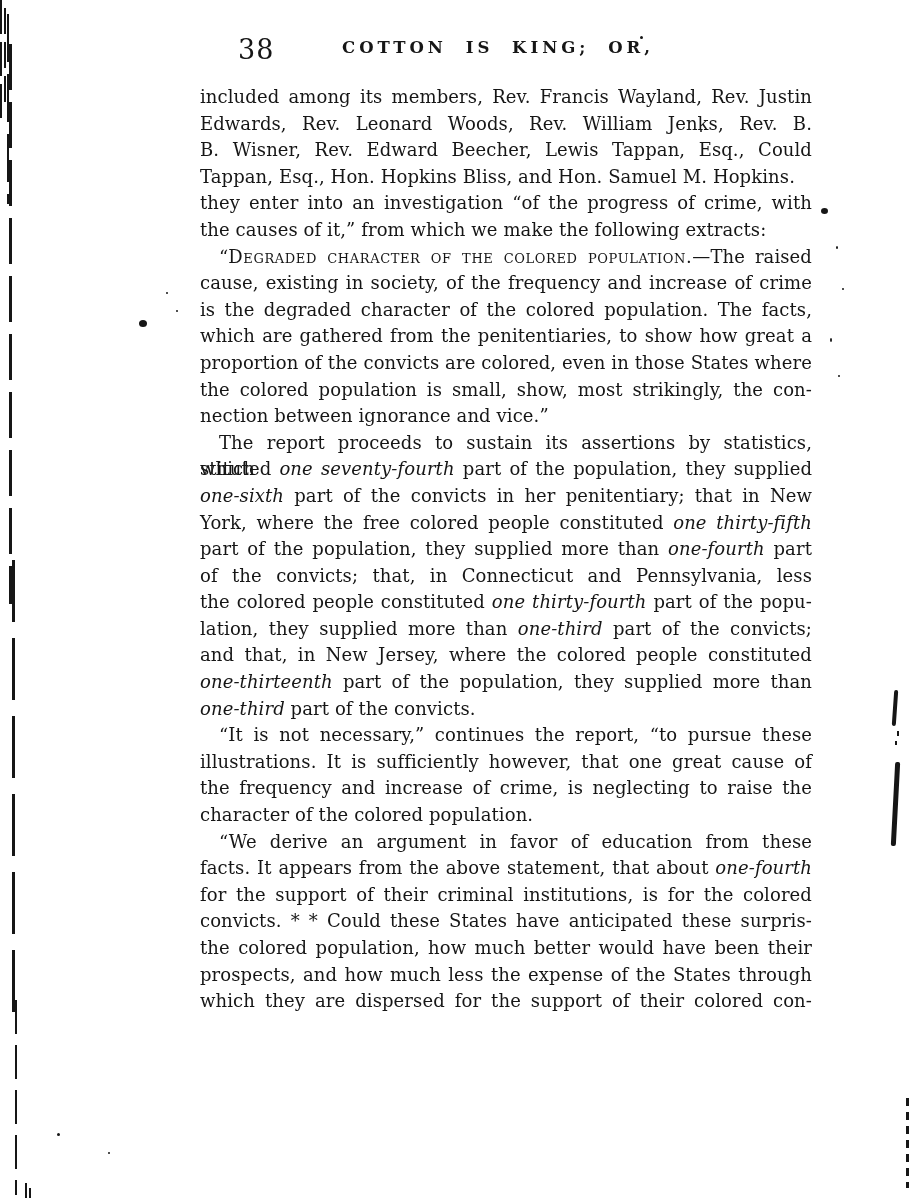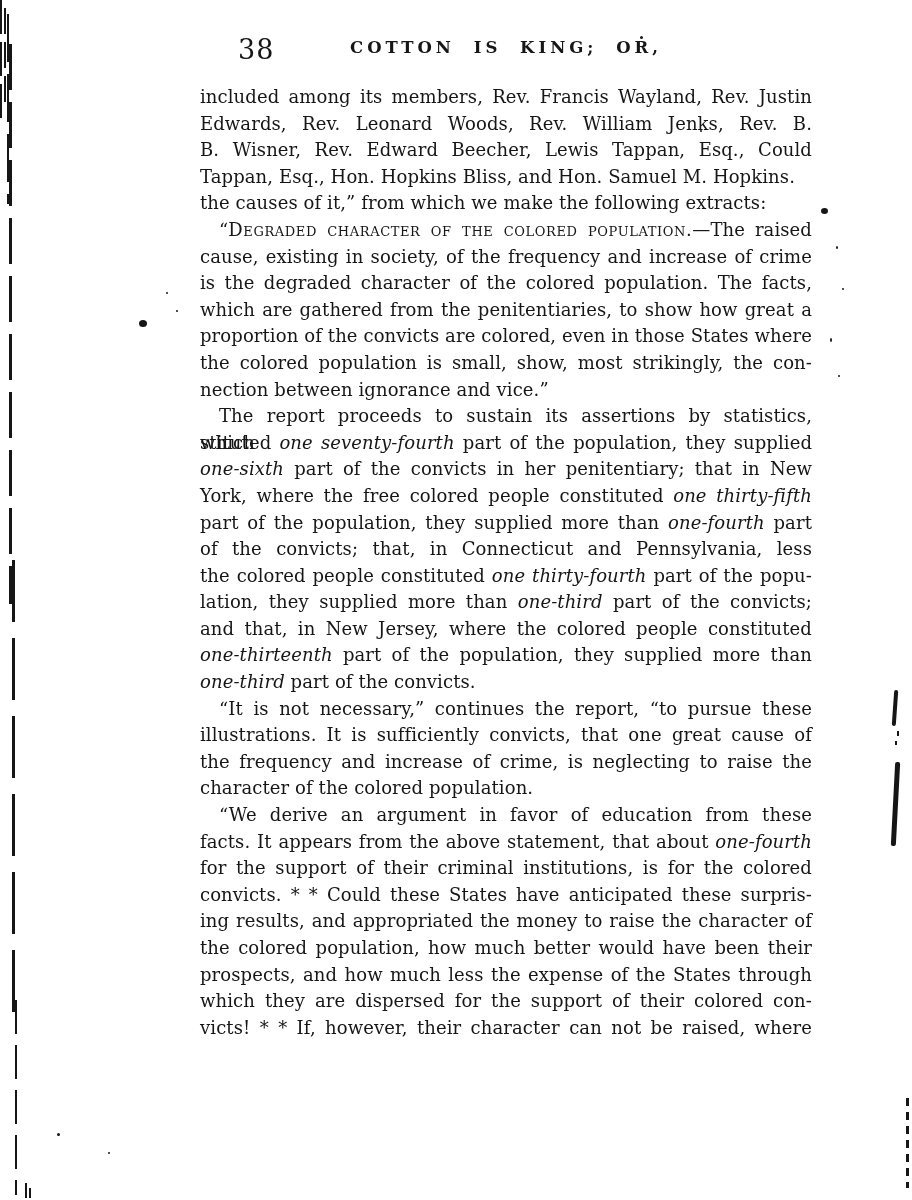--- a/index.html
+++ b/index.html
@@ -8,21 +8,21 @@
     position:relative; width:912px; height:1200px;
     background:var(--paper); overflow:hidden;
     font-family:"DejaVu Serif", serif; color:var(--ink);
   }
   
   .page-number {
     position:absolute; left:202px; top:34px;
     font-size:27px; letter-spacing:1px;margin-left:36px;
   }
   .running-title {
-    position:absolute; left:200px; top:38px; width:612px;
+    position:absolute; left:192px; top:38px; width:612px;
     text-align:center; font-size:16.5px; font-weight:bold;
     letter-spacing:4px; word-spacing:9px; white-space:nowrap;
   }
   
   .text-block {
     position:absolute; left:200px; top:84px; width:612px;
     font-size:18px; line-height:26.6px; letter-spacing:0.1px;
   }
   .line {
     height:26.6px; overflow:visible;
@@ -67,52 +67,51 @@
 <div class="page">
 
   <div class="page-number">38</div>
   <div class="running-title">COTTON IS KING; OR,</div>
 
   <div class="text-block">
       <div class="line"><span>included among its members, Rev. Francis Wayland, Rev. Justin</span></div>
       <div class="line"><span>Edwards, Rev. Leonard Woods, Rev. William Jenks, Rev. B.</span></div>
       <div class="line"><span>B. Wisner, Rev. Edward Beecher, Lewis Tappan, Esq., Could</span></div>
       <div class="line last"><span>Tappan, Esq., Hon. Hopkins Bliss, and Hon. Samuel M. Hopkins.</span></div>
+      <div class="line"><span>they enter into an investigation “of the progress of crime, with</span></div>
       <div class="line last"><span>the causes of it,” from which we make the following extracts:</span></div>
       <div class="line indent"><span>“</span><span class="sc">Degraded character of the colored population.</span><span>—The raised</span></div>
       <div class="line"><span>cause, existing in society, of the frequency and increase of crime</span></div>
       <div class="line"><span>is the degraded character of the colored population. The facts,</span></div>
       <div class="line"><span>which are gathered from the penitentiaries, to show how great a</span></div>
       <div class="line"><span>proportion of the convicts are colored, even in those States where</span></div>
       <div class="line"><span>the colored population is small, show, most strikingly, the con-</span></div>
       <div class="line last"><span>nection between ignorance and vice.”</span></div>
       <div class="line indent"><span>The report proceeds to sustain its assertions by statistics, which</span></div>
       <div class="line"><span>stituted </span><span class="i">one seventy-fourth</span><span> part of the population, they supplied</span></div>
       <div class="line"><span class="i">one-sixth</span><span> part of the convicts in her penitentiary; that in New</span></div>
       <div class="line"><span>York, where the free colored people constituted </span><span class="i">one thirty-fifth</span></div>
       <div class="line"><span>part of the population, they supplied more than </span><span class="i">one-fourth</span><span> part</span></div>
       <div class="line"><span>of the convicts; that, in Connecticut and Pennsylvania, less</span></div>
       <div class="line"><span>the colored people constituted </span><span class="i">one thirty-fourth</span><span> part of the popu-</span></div>
       <div class="line"><span>lation, they supplied more than </span><span class="i">one-third</span><span> part of the convicts;</span></div>
       <div class="line"><span>and that, in New Jersey, where the colored people constituted</span></div>
       <div class="line"><span class="i">one-thirteenth</span><span> part of the population, they supplied more than</span></div>
       <div class="line last"><span class="i">one-third</span><span> part of the convicts.</span></div>
       <div class="line indent"><span>“It is not necessary,” continues the report, “to pursue these</span></div>
-      <div class="line"><span>illustrations. It is sufficiently convicts, that one great cause of</span></div>
+      <div class="line"><span>illustrations. It is sufficiently however, that one great cause of</span></div>
       <div class="line"><span>the frequency and increase of crime, is neglecting to raise the</span></div>
       <div class="line last"><span>character of the colored population.</span></div>
       <div class="line indent"><span>“We derive an argument in favor of education from these</span></div>
       <div class="line"><span>facts. It appears from the above statement, that about </span><span class="i">one-fourth</span></div>
       <div class="line"><span>for the support of their criminal institutions, is for the colored</span></div>
       <div class="line"><span>convicts. * * Could these States have anticipated these surpris-</span></div>
-      <div class="line"><span>ing results, and appropriated the money to raise the character of</span></div>
       <div class="line"><span>the colored population, how much better would have been their</span></div>
       <div class="line"><span>prospects, and how much less the expense of the States through</span></div>
       <div class="line"><span>which they are dispersed for the support of their colored con-</span></div>
-      <div class="line"><span>victs! * * If, however, their character can not be raised, where</span></div>
     </div>
 
   <div class="artifact seg1"></div>
   <div class="artifact seg2"></div>
   <div class="artifact seg3"></div>
   <div class="artifact seg4"></div>
   <div class="artifact seg5"></div>
   <div class="artifact seg6"></div>
   <div class="artifact seg7"></div>
   <div class="artifact seg8"></div>

